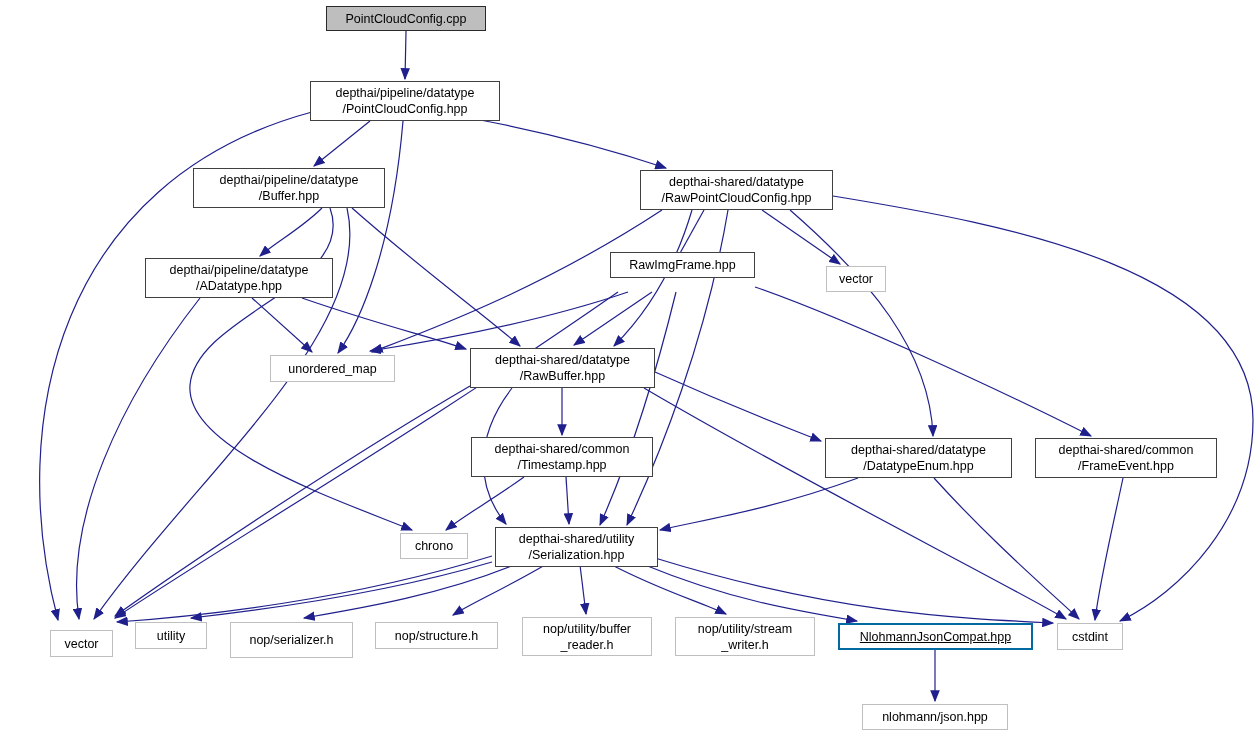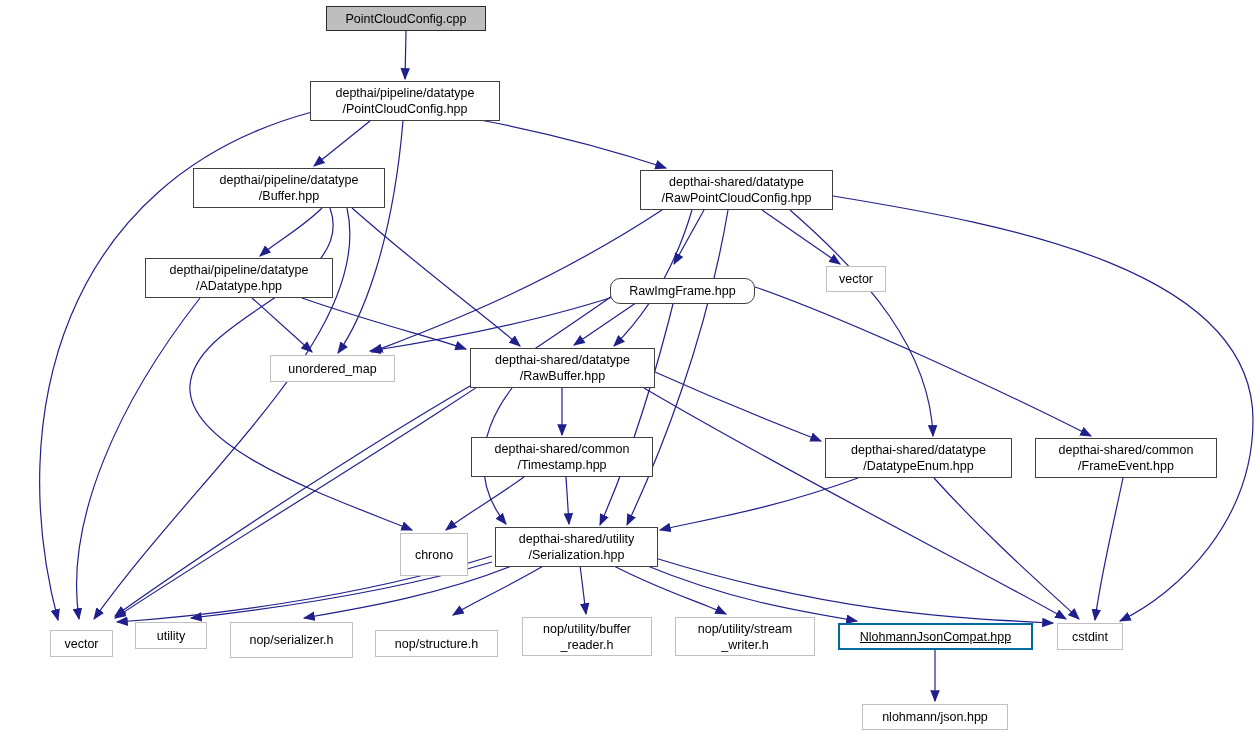--- a/index.html
+++ b/index.html
@@ -88,38 +88,38 @@
   <div id="node-layer">
       <div class="gnode root" style="left: 326px; top: 6px; width: 160px; height: 25px;">PointCloudConfig.cpp</div>
       <div class="gnode doc" style="left: 310px; top: 81px; width: 190px; height: 40px;">depthai/pipeline/datatype
 /PointCloudConfig.hpp</div>
       <div class="gnode doc" style="left: 193px; top: 168px; width: 192px; height: 40px;">depthai/pipeline/datatype
 /Buffer.hpp</div>
       <div class="gnode doc" style="left: 640px; top: 170px; width: 193px; height: 40px;">depthai-shared/datatype
 /RawPointCloudConfig.hpp</div>
       <div class="gnode doc" style="left: 145px; top: 258px; width: 188px; height: 40px;">depthai/pipeline/datatype
 /ADatatype.hpp</div>
-      <div class="gnode doc" style="left: 610px; top: 278px; width: 145px; height: 26px; border-radius: 10px;">RawImgFrame.hpp</div>
+      <div class="gnode doc" style="left: 610px; top: 252px; width: 145px; height: 26px;">RawImgFrame.hpp</div>
       <div class="gnode ext" style="left: 826px; top: 266px; width: 60px; height: 26px;">vector</div>
       <div class="gnode ext" style="left: 270px; top: 355px; width: 125px; height: 27px;">unordered_map</div>
       <div class="gnode doc" style="left: 470px; top: 348px; width: 185px; height: 40px;">depthai-shared/datatype
 /RawBuffer.hpp</div>
       <div class="gnode doc" style="left: 471px; top: 437px; width: 182px; height: 40px;">depthai-shared/common
 /Timestamp.hpp</div>
       <div class="gnode doc" style="left: 825px; top: 438px; width: 187px; height: 40px;">depthai-shared/datatype
 /DatatypeEnum.hpp</div>
       <div class="gnode doc" style="left: 1035px; top: 438px; width: 182px; height: 40px;">depthai-shared/common
 /FrameEvent.hpp</div>
-      <div class="gnode ext" style="left: 400px; top: 533px; width: 68px; height: 43px;">chrono</div>
+      <div class="gnode ext" style="left: 400px; top: 533px; width: 68px; height: 26px;">chrono</div>
       <div class="gnode doc" style="left: 495px; top: 527px; width: 163px; height: 40px;">depthai-shared/utility
 /Serialization.hpp</div>
       <div class="gnode ext" style="left: 50px; top: 622px; width: 63px; height: 27px; margin-top: 8px;">vector</div>
       <div class="gnode ext" style="left: 135px; top: 622px; width: 72px; height: 27px;">utility</div>
       <div class="gnode ext" style="left: 230px; top: 622px; width: 123px; height: 36px;">nop/serializer.h</div>
-      <div class="gnode ext" style="left: 375px; top: 622px; width: 123px; height: 27px; margin-top: 8px;">nop/structure.h</div>
+      <div class="gnode ext" style="left: 375px; top: 622px; width: 123px; height: 27px;">nop/structure.h</div>
       <div class="gnode ext" style="left: 522px; top: 617px; width: 130px; height: 39px;">nop/utility/buffer
 _reader.h</div>
       <div class="gnode ext" style="left: 675px; top: 617px; width: 140px; height: 39px;">nop/utility/stream
 _writer.h</div>
       <div class="gnode doc-strong" style="left: 838px; top: 623px; width: 195px; height: 27px;">NlohmannJsonCompat.hpp</div>
       <div class="gnode ext" style="left: 1057px; top: 623px; width: 66px; height: 27px;">cstdint</div>
       <div class="gnode ext" style="left: 862px; top: 704px; width: 146px; height: 26px;">nlohmann/json.hpp</div>
     </div>
 </div>
 

